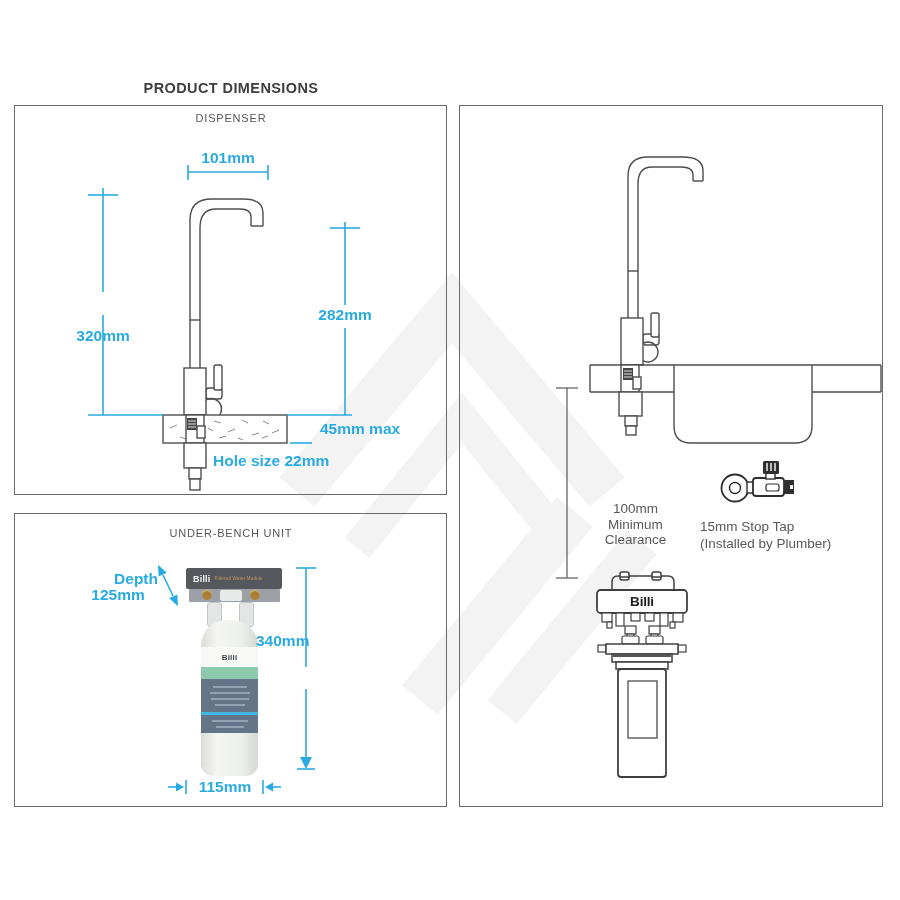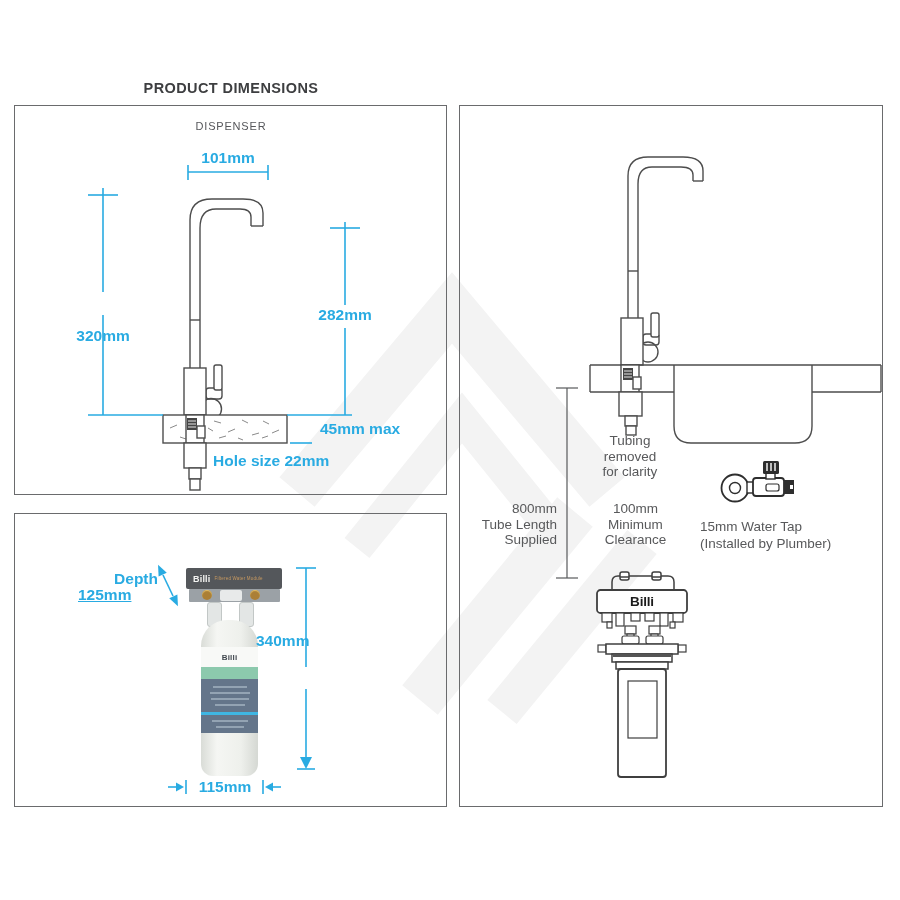--- a/index.html
+++ b/index.html
@@ -62,21 +62,22 @@
       <polyline points="502,712 642,542" stroke-width="38"></polyline>
     </g>
   </svg>
 
   <div class="abs panel-title" style="left:61px;top:80px;width:340px;">PRODUCT DIMENSIONS</div>
 
   <div class="abs box" style="left:14px;top:105px;width:431px;height:388px;"></div>
   <div class="abs box" style="left:14px;top:513px;width:431px;height:292px;"></div>
   <div class="abs box" style="left:459px;top:105px;width:422px;height:700px;"></div>
 
-  <div class="abs sub-title" style="left:61px;top:120px;width:340px;">DISPENSER</div>
+  <div class="abs sub-title" style="left:61px;top:112px;width:340px;">DISPENSER</div>
+  <div class="abs sub-title" style="left:61px;top:527px;width:340px;">UNDER-BENCH UNIT</div>
 
   <svg class="abs" style="left:0;top:0;" width="900" height="900" viewBox="0 0 900 900">
 
     <g stroke="#4d4d4d" stroke-width="1.4" fill="none">
 
       <circle cx="211" cy="409" r="10.5"></circle>
       <rect x="206" y="388" width="16" height="11" rx="3"></rect>
       <rect x="214" y="365" width="8" height="25" rx="2" fill="#ffffff"></rect>
 
       <path d="M190,368 V220 Q190,199 212,199 H243 Q263,199 263,213 V226"></path>
@@ -284,39 +285,29 @@
     </div>
   </div>
 
   <div class="abs dim" style="left:178px;top:150px;width:100px;text-align:center;">101mm</div>
   <div class="abs dim" style="left:53px;top:294px;width:100px;text-align:center;margin-top:34px;">320mm</div>
   <div class="abs dim" style="left:295px;top:307px;width:100px;text-align:center;">282mm</div>
   <div class="abs dim" style="left:308px;top:421px;margin-left:12px;">45mm max</div>
   <div class="abs dim" style="left:213px;top:453px;">Hole size 22mm</div>
 
   <div class="abs dim" style="left:78px;top:571px;width:80px;text-align:right;">Depth</div>
-  <div class="abs dim" style="left:78px;top:587px;width:80px;text-align:left;text-decoration:underline;">125mm</div>
+  <div class="abs dim" style="left:78px;top:587px;width:80px;text-align:center;">125mm</div>
   <div class="abs dim" style="left:256px;top:633px;width:100px;text-align:left;">340mm</div>
   <div class="abs dim" style="left:175px;top:779px;width:100px;text-align:center;">115mm</div>
 
-  <div class="abs note" style="left:575px;top:433px;width:110px;text-align:center;">
-    <div>Tubing</div>
-    <div>removed</div>
-    <div>for clarity</div>
-  </div>
-  <div class="abs note" style="left:440px;top:501px;width:117px;text-align:right;">
-    <div>800mm</div>
-    <div>Tube Length</div>
-    <div>Supplied</div>
-  </div>
   <div class="abs note" style="left:577px;top:501px;width:117px;text-align:center;">
     <div>100mm</div>
     <div>Minimum</div>
     <div>Clearance</div>
   </div>
   <div class="abs note" style="left:700px;top:519px;width:190px;text-align:left;line-height:16.5px;">
-    <div>15mm Water Tap</div>
+    <div>15mm Stop Tap</div>
     <div>(Installed by Plumber)</div>
   </div>
 
   <div class="abs filter-brand" style="left:592px;top:594px;width:100px;">Billi</div>
 
 </div>
 
 </body></html>

